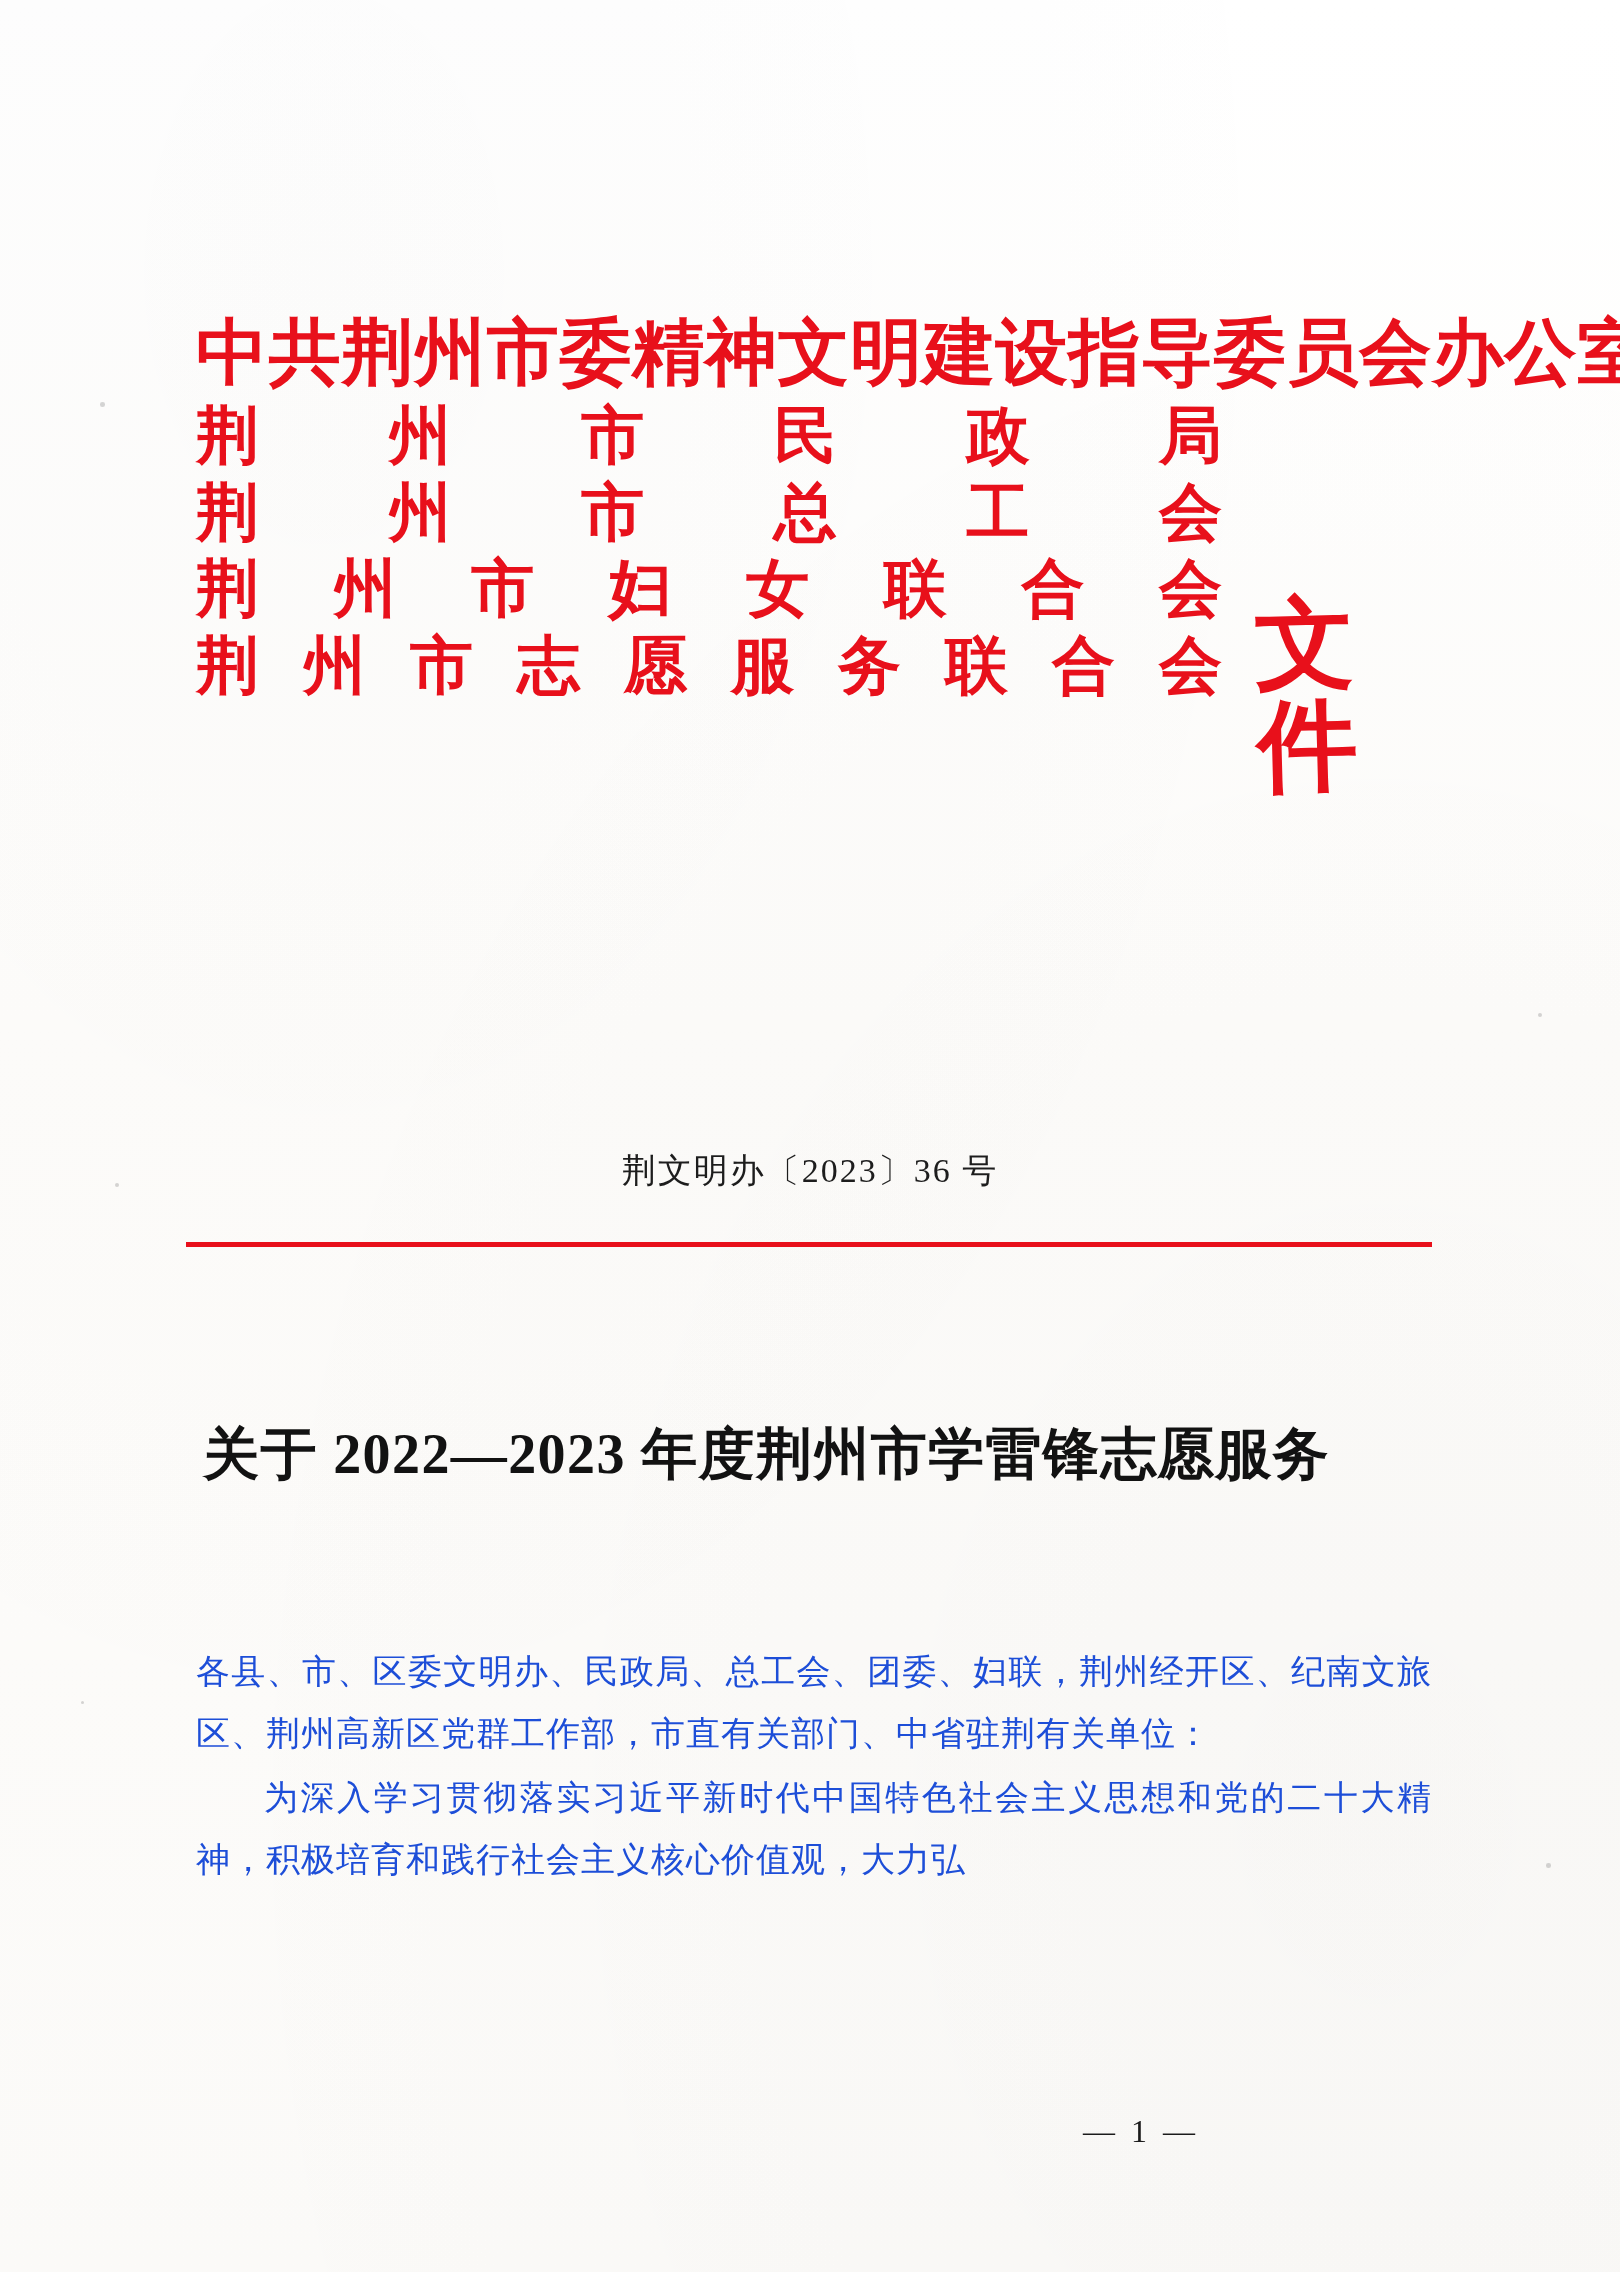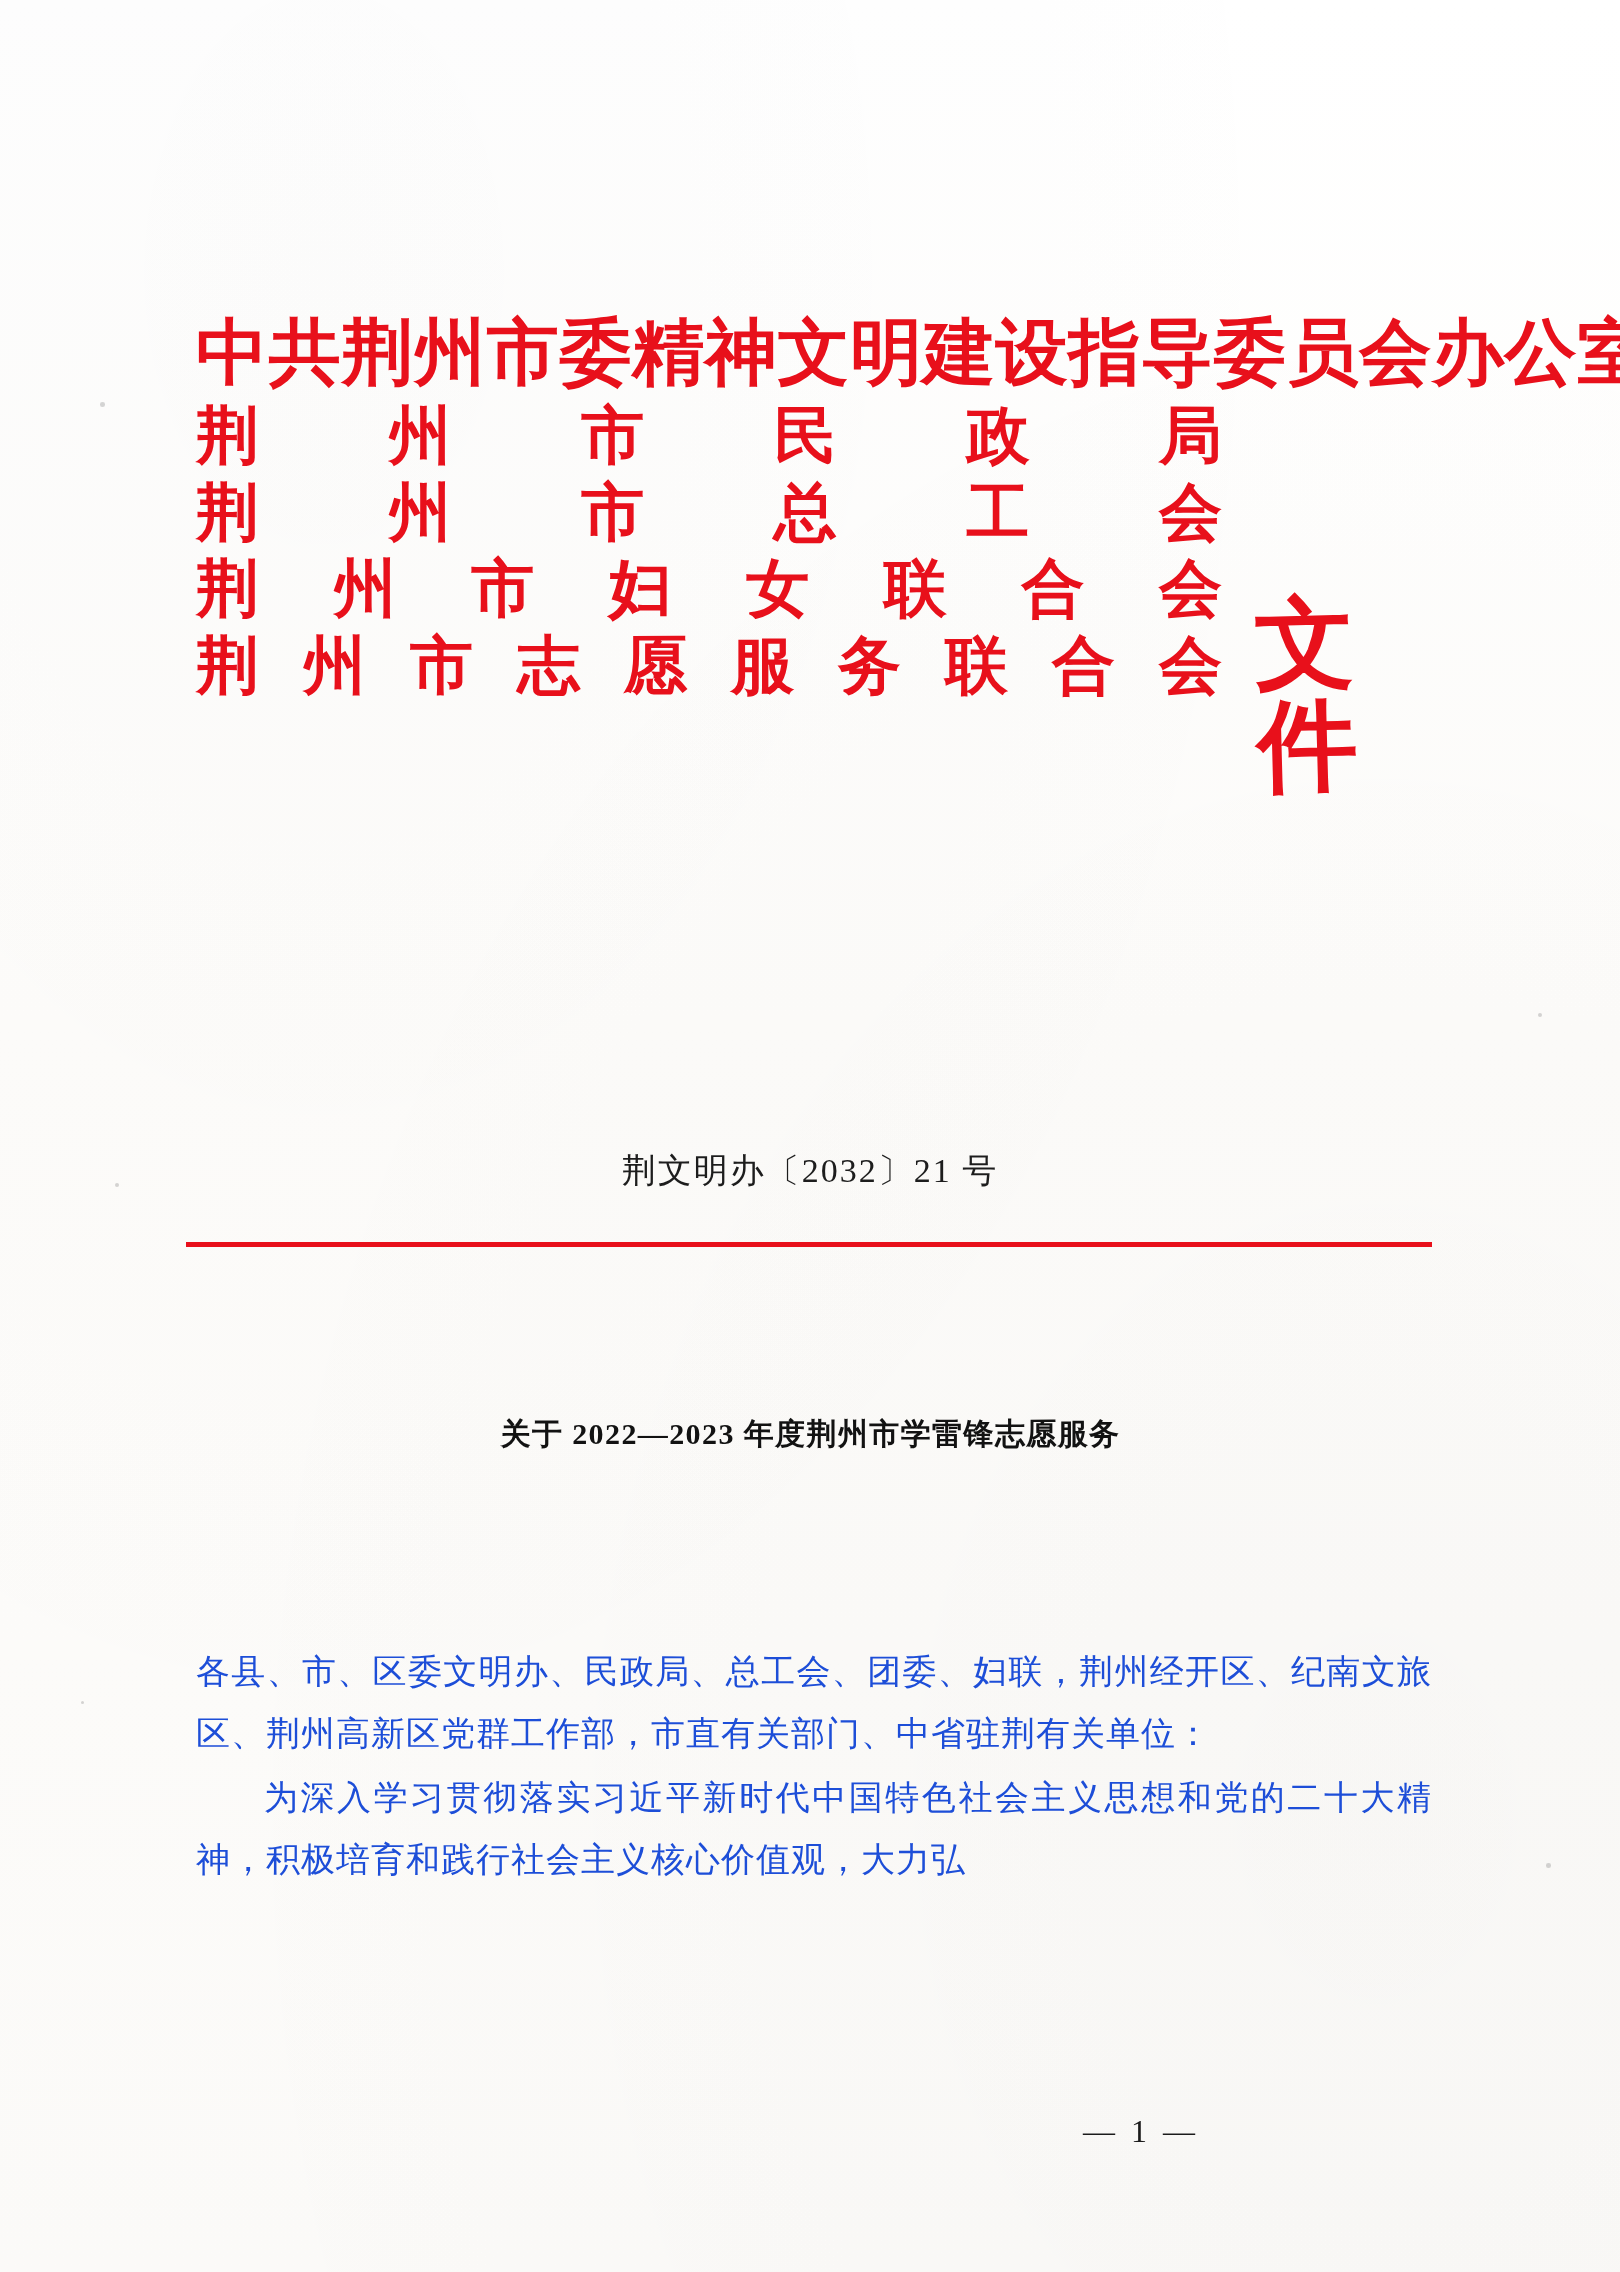--- a/index.html
+++ b/index.html
@@ -111,22 +111,22 @@
     height: 4.7px;
     background: #e8101b;
   }
 
   
   .doc-title {
     position: absolute;
     left: 203px;
     top: 1411px;
     width: 1215px;
-    text-align: center;
-    font-size: 30px;
+    text-align: left;
+    font-size: 56px;
     font-weight: bold;
     color: #121212;
     line-height: 1.55;
     letter-spacing: 1.4px;
     font-family: "Liberation Serif", "DejaVu Serif", serif;
   }
   .doc-title .t-line { display: block; }
 
   
   .body-text {
@@ -221,21 +221,21 @@
         <span class="ch">合</span>
         <span class="ch">会</span>
     </div>
   </div>
 
   <div class="wenjian">
     <div>文</div>
     <div>件</div>
   </div>
 
-  <div class="doc-number">荆文明办〔2032〕21 号</div>
+  <div class="doc-number">荆文明办〔2023〕36 号</div>
 
   <div class="red-rule"></div>
 
   <div class="doc-title">
     <span class="t-line">关于 2022—2023 年度荆州市学雷锋志愿服务</span>
   </div>
 
   <div class="body-text">
     <p>各县、市、区委文明办、民政局、总工会、团委、妇联，荆州经开区、纪南文旅区、荆州高新区党群工作部，市直有关部门、中省驻荆有关单位：</p>
     <p class="indent">为深入学习贯彻落实习近平新时代中国特色社会主义思想和党的二十大精神，积极培育和践行社会主义核心价值观，大力弘</p>

